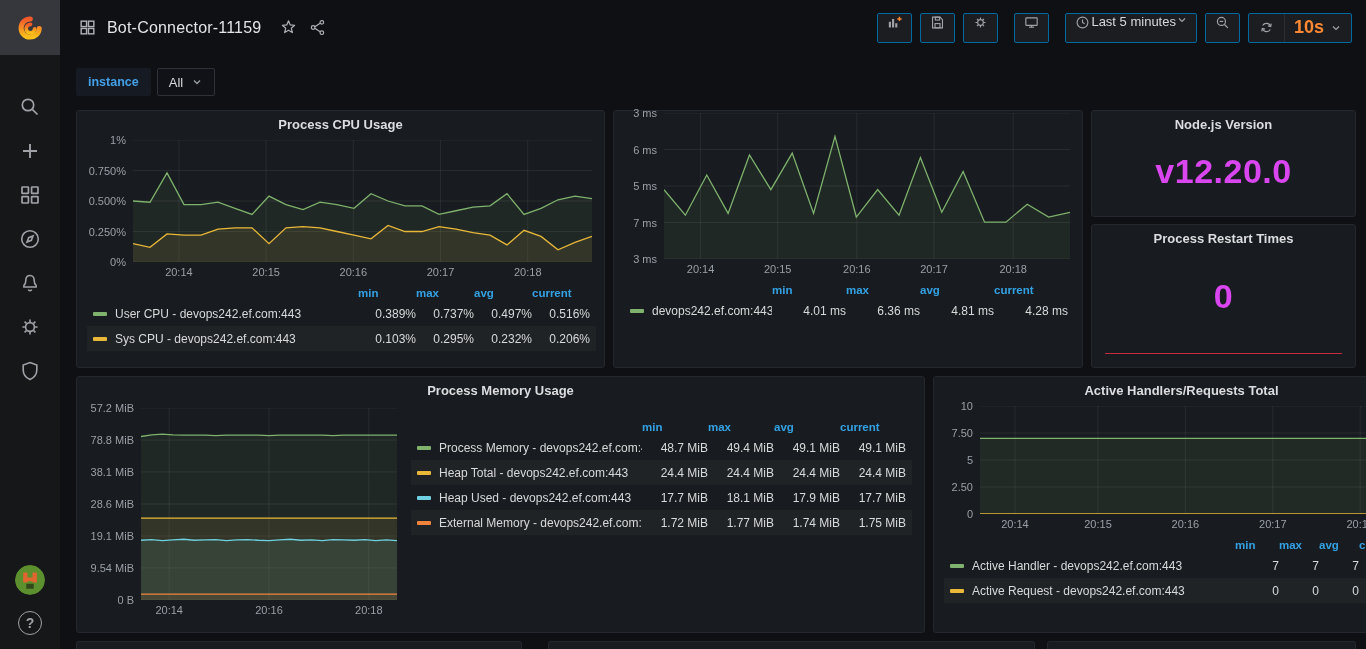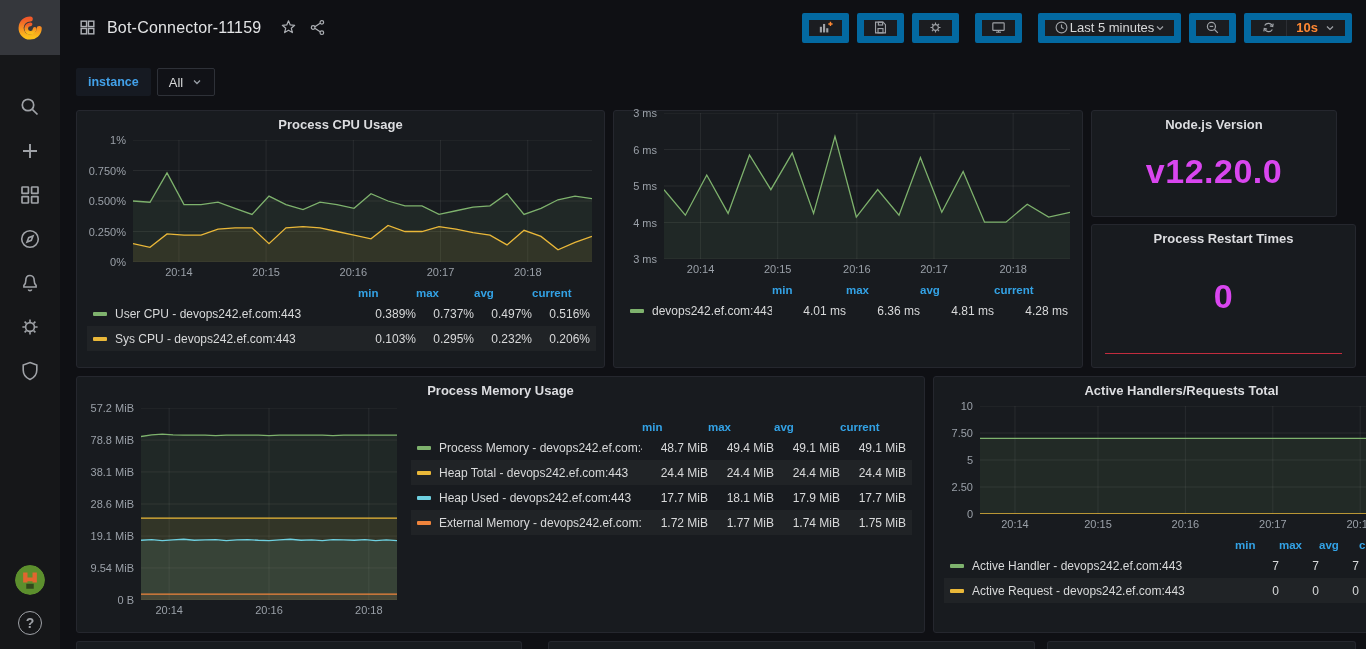--- a/index.html
+++ b/index.html
@@ -18,28 +18,28 @@
   .qwrap { width:24px; height:24px; border:1.6px solid #9fa2a7; border-radius:50%;
     display:flex; align-items:center; justify-content:center; color:#9fa2a7; font-size:14px; font-weight:700; cursor:pointer; }
 
   
   .navbar { position:absolute; left:60px; top:0; right:0; height:55px; display:flex; align-items:center; padding:0 14px 0 18px; }
   .nav-left { display:flex; align-items:center; gap:10px; }
   .nav-title { font-size:16px; font-weight:500; color:#e3e4e6; letter-spacing:.2px; cursor:pointer; }
   .nav-ic { width:19px; height:19px; color:#aeb1b6; cursor:pointer; }
   .nav-ic svg { width:100%; height:100%; display:block; }
   .nav-right { margin-left:auto; display:flex; align-items:center; gap:8px; }
-  .tbtn { height:30px; min-width:34px; background:#1b1d21; border:7px solid #0369a1; border-radius:2px;
-    display:flex; align-items:center; justify-content:center; padding:0 8px; color:#9fa2a7; cursor:pointer; font-size:13px; }
+  .tbtn { height:30px; min-width:34px; background:#1b1d21; border:1px solid #0369a1; border-radius:2px;
+    display:flex; justify-content:center; padding:0 8px; color:#9fa2a7; cursor:pointer; font-size:13px; }
   .tbtn svg { width:17px; height:17px; display:block; }
   .tbtn .lbl { color:#d8d9da; }
   .combo { padding:0; overflow:hidden; }
   .combo .seg { height:100%; display:flex; align-items:center; gap:6px; padding:0 9px; }
   .combo .seg + .seg { border-left:1px solid #2c2e34; }
-  .refresh-val { color:#ff8833; font-weight:700; font-size:13px; }
+  .refresh-val { color:#ff8833; font-weight:700; font-size:18px; }
   .chev { width:12px !important; height:12px !important; color:#9fa2a7; }
   .gapL { margin-left:8px; }
 
   
   .submenu { position:absolute; left:76px; top:68px; display:flex; align-items:center; gap:6px; }
   .var-label { height:28px; display:flex; align-items:center; padding:0 12px; background:#161a22;
     color:#42a0e8; font-size:12.5px; font-weight:700; border-radius:2px; cursor:pointer; }
   .var-value { height:28px; display:flex; align-items:center; gap:8px; padding:0 11px; border:1px solid #2e3138;
     border-radius:2px; background:#111217; color:#d8d9da; font-size:13px; cursor:pointer; }
 
@@ -316,21 +316,21 @@
     </div>
   </div>
 </section>
 
 <section class="panel" style="left:613px; top:110px; width:470px; height:258px;">
   <div class="c-wrap" style="height:166px;">
     <div class="yaxis" style="width:42px;">
       <span class="ylab" style="top:0%">3 ms</span>
       <span class="ylab" style="top:25%">6 ms</span>
       <span class="ylab" style="top:50%">5 ms</span>
-      <span class="ylab" style="top:75%">4 ms</span>
+      <span class="ylab" style="top:75%">7 ms</span>
       <span class="ylab" style="top:100%">3 ms</span>
     </div>
     <div class="plot-col">
       <svg class="plot" viewBox="0 0 100 100" preserveAspectRatio="none">
           <line class="grid" vector-effect="non-scaling-stroke" x1="0" y1="0" x2="100" y2="0"></line>
           <line class="grid" vector-effect="non-scaling-stroke" x1="0" y1="25" x2="100" y2="25"></line>
           <line class="grid" vector-effect="non-scaling-stroke" x1="0" y1="50" x2="100" y2="50"></line>
           <line class="grid" vector-effect="non-scaling-stroke" x1="0" y1="75" x2="100" y2="75"></line>
           <line class="grid" vector-effect="non-scaling-stroke" x1="0" y1="100" x2="100" y2="100"></line>
           <line class="grid" vector-effect="non-scaling-stroke" x1="9" y1="0" x2="9" y2="100"></line>
@@ -362,21 +362,21 @@
       <i class="sw" style="background: rgb(126, 178, 109);"></i>
       <span class="lg-name">devops242.ef.com:443</span>
       <span class="lg-v w74">4.01 ms</span>
       <span class="lg-v w74">6.36 ms</span>
       <span class="lg-v w74">4.81 ms</span>
       <span class="lg-v w74">4.28 ms</span>
     </div>
   </div>
 </section>
 
-<section class="panel" style="left:1091px; top:110px; width:246px; height:107px;">
+<section class="panel" style="left:1091px; top:110px; width:265px; height:107px;">
   <div class="ptitle">Node.js Version</div>
   <div class="stat-body" style="height:66px;">
     <span class="stat-val">v12.20.0</span>
   </div>
 </section>
 
 <section class="panel" style="left:1091px; top:224px; width:265px; height:144px;">
   <div class="ptitle">Process Restart Times</div>
   <div class="stat-body" style="height:88px;">
     <span class="stat-val">0</span>

